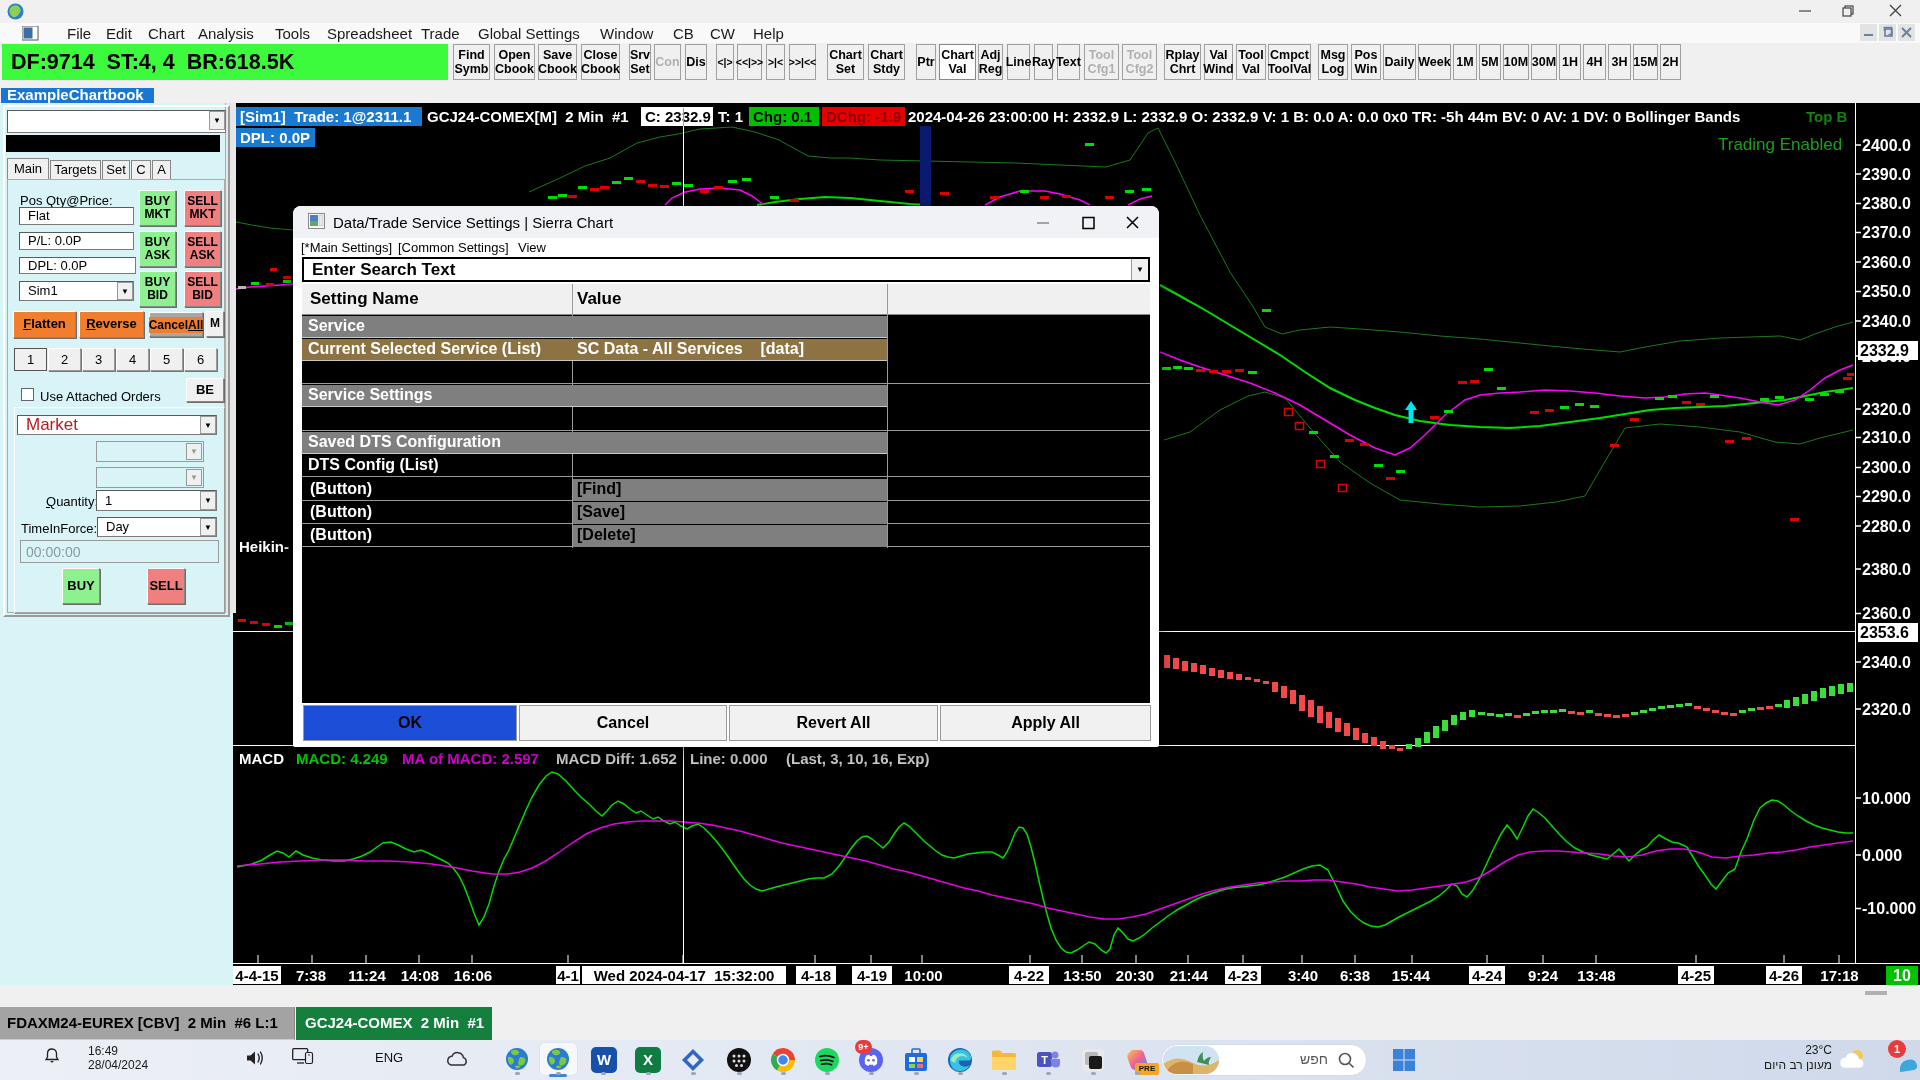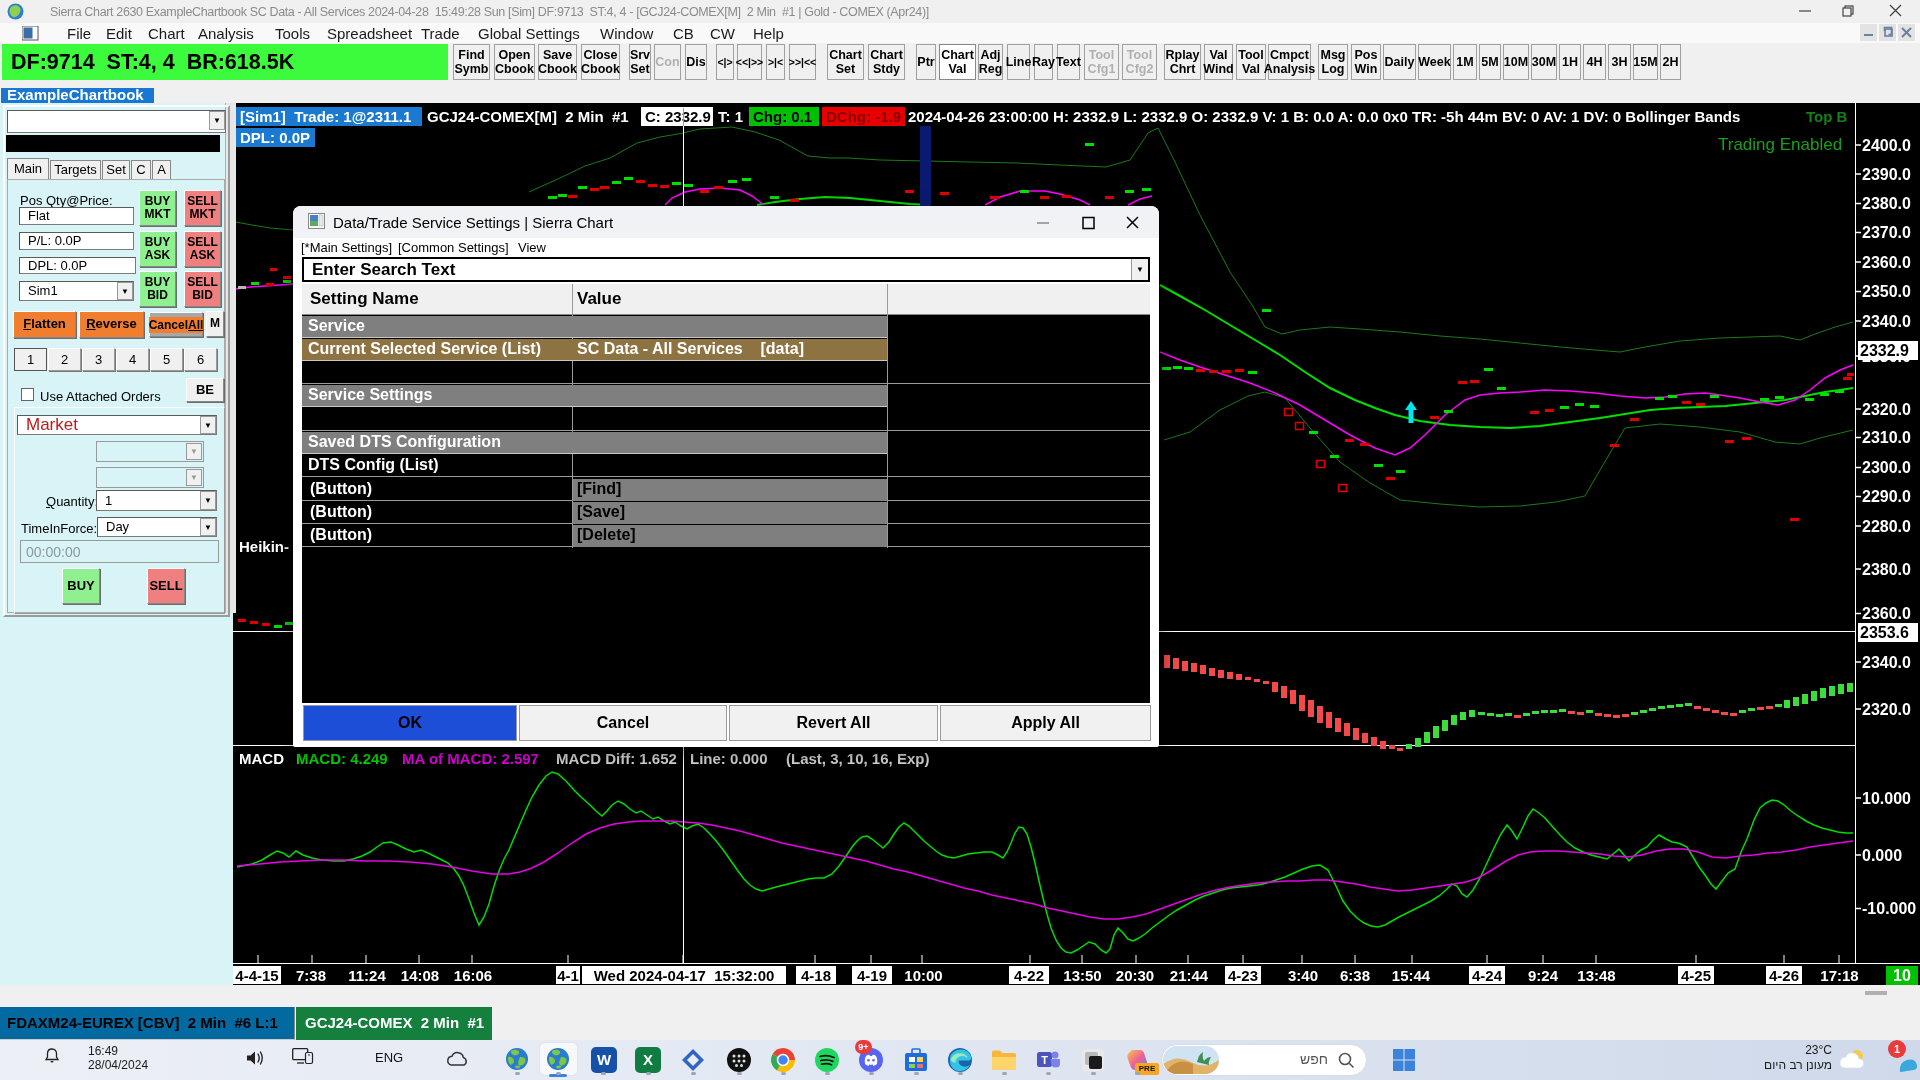--- a/index.html
+++ b/index.html
@@ -43,21 +43,20 @@
 </style>
 </head>
 <body>
 <div id="page">
 
   <div id="titlebar" class="abs"></div>
   <svg class="abs" style="left:7px;top:3px" width="17" height="17" viewBox="0 0 17 17">
     <circle cx="8.5" cy="8.5" r="8" fill="#2e7fd4"></circle>
     <path d="M3 5 Q6 1.5 10 2.5 Q14 4 13.5 8 Q12 13 7 14.5 Q3.5 13 2.5 9 Z" fill="#8fd14f"></path>
   </svg>
-  <div id="titletext" class="abs">Sierra Chart 2630 ExampleChartbook SC Data - All Services 2024-04-28&nbsp; 15:49:28 Sun [Sim] DF:9713&nbsp; ST:4, 4 - [GCJ24-COMEX[M]&nbsp; 2 Min&nbsp; #1 | Gold - COMEX (Apr24)]</div>
   <svg class="abs" style="left:1795px;top:0" width="125" height="22" viewBox="0 0 125 22">
     <line x1="4" y1="11" x2="16" y2="11" stroke="#444" stroke-width="1.2"></line>
     <rect x="50" y="6" width="8" height="8" fill="none" stroke="#444" stroke-width="1.2"></rect>
     <rect x="48" y="8" width="8" height="8" fill="#f0f0f0" stroke="#444" stroke-width="1.2"></rect>
     <path d="M95 5 L106 16 M106 5 L95 16" stroke="#444" stroke-width="1.3"></path>
   </svg>
 
   <div id="menubar" class="abs"></div>
   <svg class="abs" style="left:22px;top:26px" width="17" height="15" viewBox="0 0 17 15">
     <rect x="0" y="0" width="16" height="14" fill="#fff" stroke="#555"></rect>
@@ -119,21 +118,21 @@
 Cfg1</div>
     <div class="tb gray" style="left:1122px;width:35px">Tool
 Cfg2</div>
     <div class="tb" style="left:1164px;width:37px">Rplay
 Chrt</div>
     <div class="tb" style="left:1204px;width:29px">Val
 Wind</div>
     <div class="tb" style="left:1236px;width:30px">Tool
 Val</div>
     <div class="tb" style="left:1268px;width:43px">Cmpct
-Analysis</div>
+ToolVal</div>
     <div class="tb" style="left:1318px;width:30px">Msg
 Log</div>
     <div class="tb" style="left:1351px;width:30px">Pos
 Win</div>
     <div class="tb" style="left:1383px;width:33px">Daily</div>
     <div class="tb" style="left:1418px;width:33px">Week</div>
     <div class="tb" style="left:1453px;width:24px">1M</div>
     <div class="tb" style="left:1479px;width:22px">5M</div>
     <div class="tb" style="left:1503px;width:26px">10M</div>
     <div class="tb" style="left:1531px;width:26px">30M</div>
@@ -580,21 +579,21 @@
       <div class="abs" style="left:275px;top:242.2px;font-size:16px;font-weight:bold;color:#000">[Delete]</div>
       <div class="abs" style="left:-5px;top:419px;width:858px;height:44px;background:#fff"></div>
       <div class="abs" style="left:1px;top:421px;width:214px;height:36px;background:#1d4ed8;border:1px solid #9a9a9a;display:flex;align-items:center;justify-content:center;font-size:16px;font-weight:bold;color:#000">OK</div>
       <div class="abs" style="left:217px;top:421px;width:208px;height:36px;background:#f1f1f1;border:1px solid #9a9a9a;display:flex;align-items:center;justify-content:center;font-size:16px;font-weight:bold;color:#000">Cancel</div>
       <div class="abs" style="left:427px;top:421px;width:209px;height:36px;background:#f1f1f1;border:1px solid #9a9a9a;display:flex;align-items:center;justify-content:center;font-size:16px;font-weight:bold;color:#000">Revert All</div>
       <div class="abs" style="left:638px;top:421px;width:211px;height:36px;background:#f1f1f1;border:1px solid #9a9a9a;display:flex;align-items:center;justify-content:center;font-size:16px;font-weight:bold;color:#000">Apply All</div>
     </div>
   </div>
 
   <div id="btabs" class="abs">
-    <div class="abs" style="left:0;top:0;width:295px;height:33px;background:#0369a1;border-right:1px solid #888;border-bottom:1px solid #ccc;font-size:15px;font-weight:bold;color:#000;line-height:32px;padding-left:7px;white-space:pre">FDAXM24-EUREX [CBV]  2 Min  #6 L:1</div>
+    <div class="abs" style="left:0;top:0;width:295px;height:33px;background:#a3a3a3;border-right:1px solid #888;border-bottom:1px solid #ccc;font-size:15px;font-weight:bold;color:#000;line-height:32px;padding-left:7px;white-space:pre">FDAXM24-EUREX [CBV]  2 Min  #6 L:1</div>
     <div class="abs" style="left:296px;top:0;width:196px;height:33px;background:#15803d;font-size:15px;font-weight:bold;color:#fff;line-height:32px;padding-left:9px;white-space:pre">GCJ24-COMEX  2 Min  #1</div>
   </div>
 
   <div id="taskbar" class="abs"></div>
   <svg class="abs" style="left:44px;top:1048px" width="16" height="16" viewBox="0 0 16 16">
       <path d="M8 1 C5.2 1 3.5 3 3.5 5.5 L3.5 9 L2 11.5 L14 11.5 L12.5 9 L12.5 5.5 C12.5 3 10.8 1 8 1 Z" fill="none" stroke="#222" stroke-width="1.3"></path>
       <path d="M6.5 13 a1.5 1.5 0 0 0 3 0" fill="#222"></path>
     </svg>
     <div class="abs" style="left:88px;top:1044px;font-size:12px;color:#1a1a1a">16:49</div>
     <div class="abs" style="left:88px;top:1058px;font-size:12px;color:#1a1a1a">28/04/2024</div>

